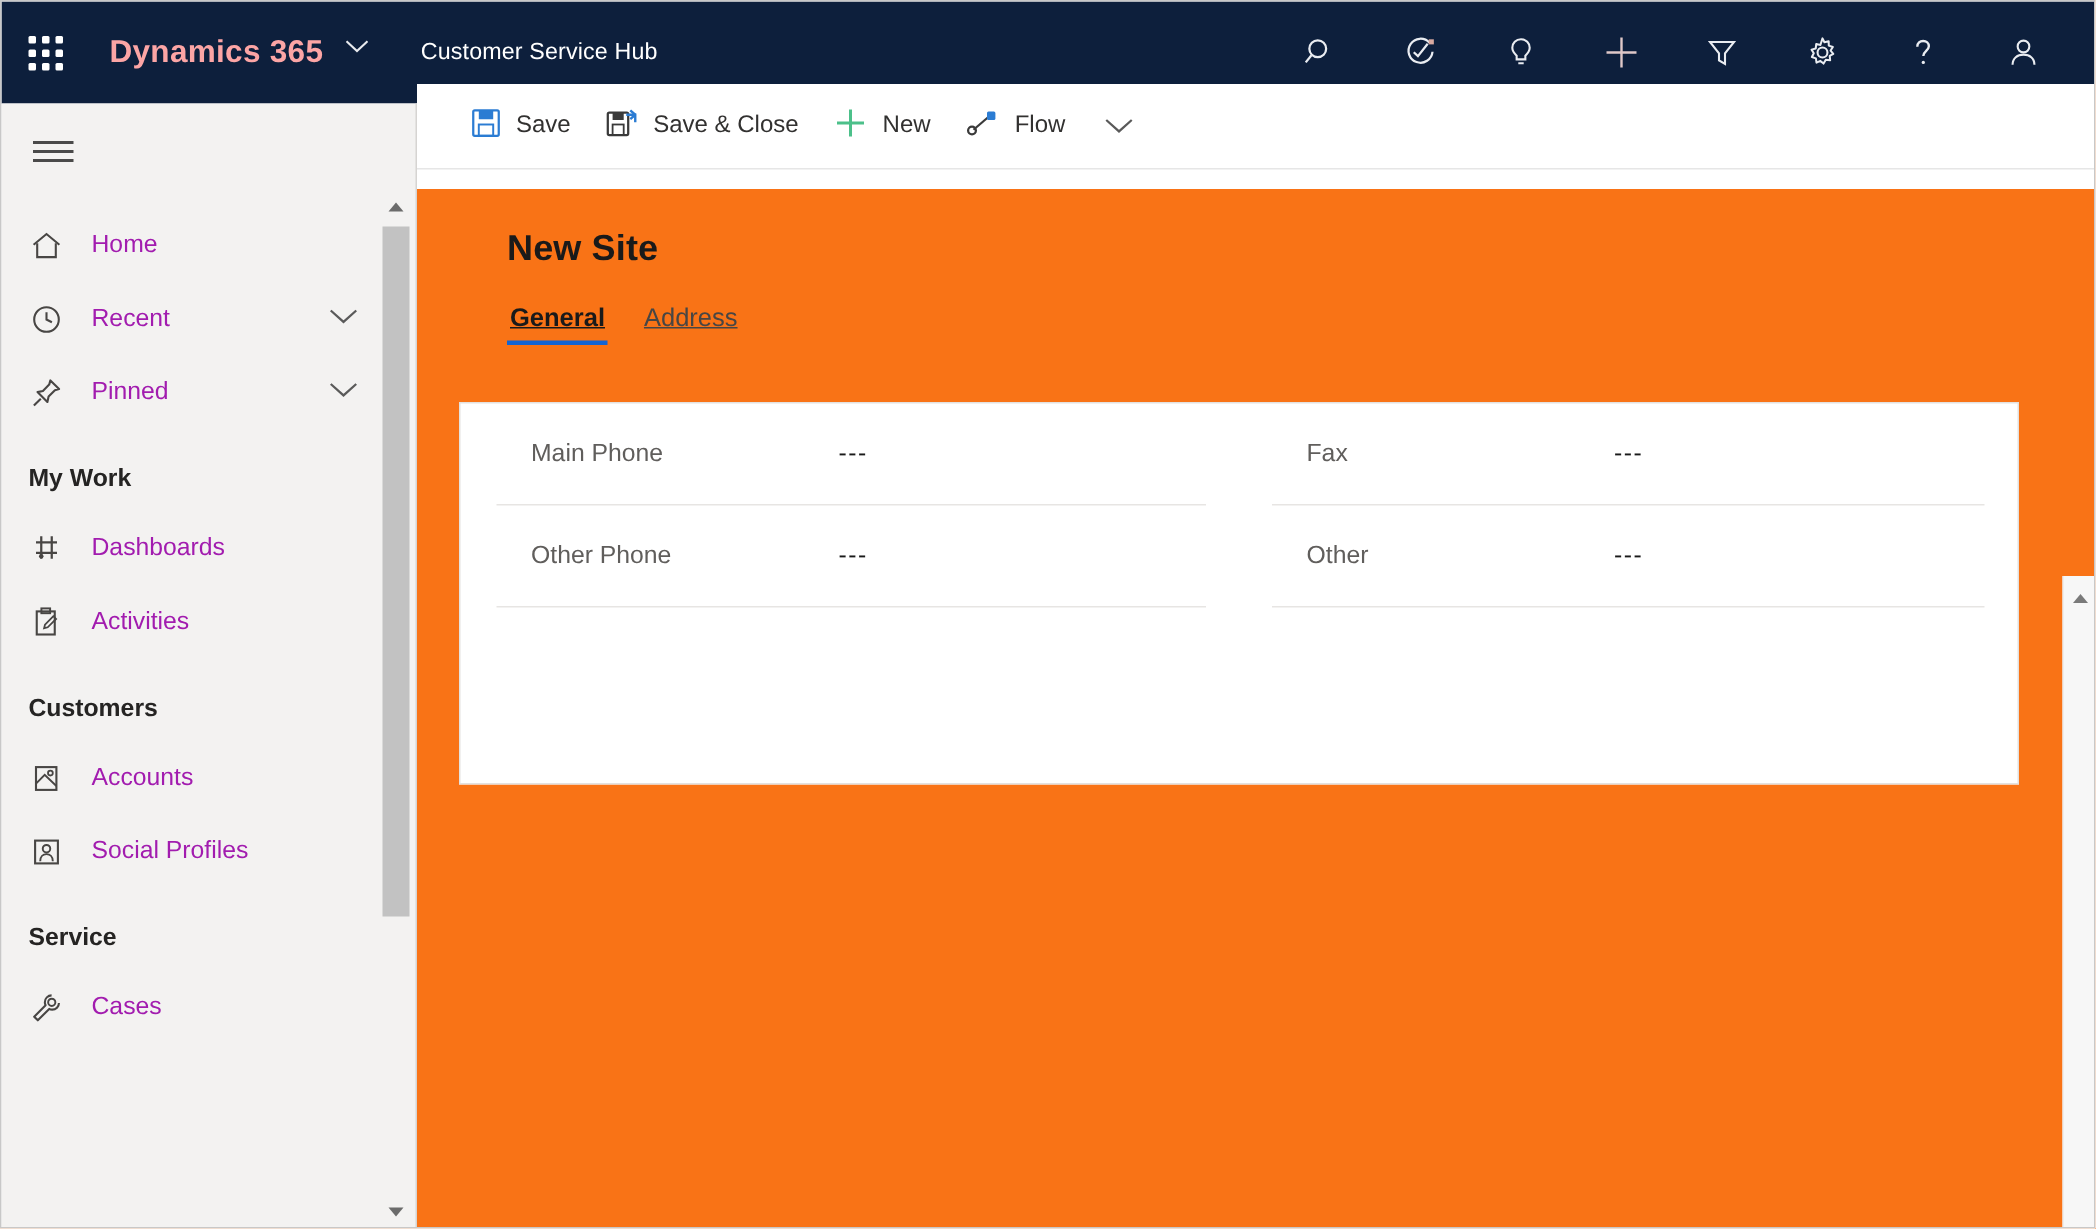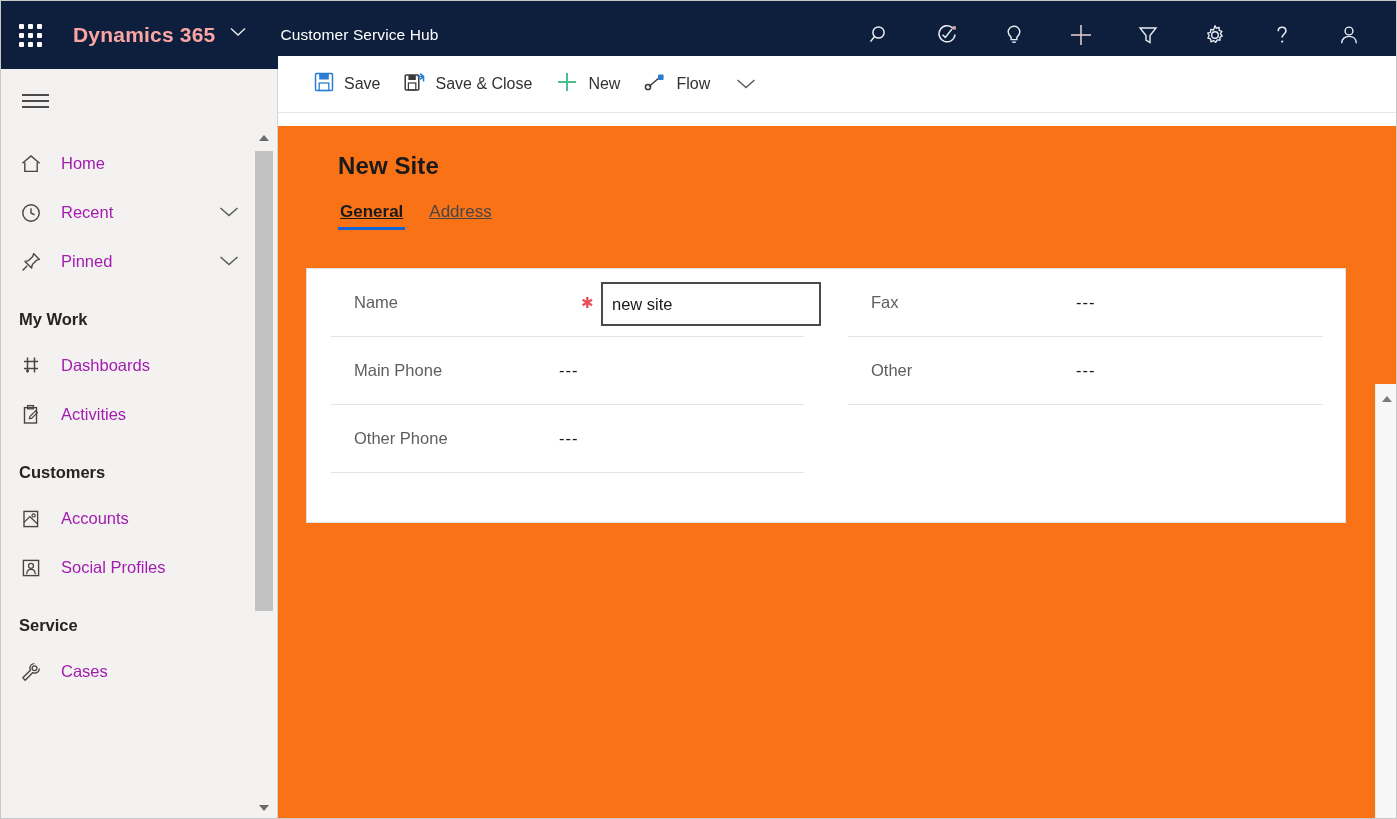--- a/index.html
+++ b/index.html
@@ -472,27 +472,20 @@
       </div>
       <div class="tab">
         <span>Address</span>
       </div>
     </div>
 
     <div class="form-card">
 
       <div class="col col-left">
 
-        <div class="field-row">
-          <span class="field-label">Name</span>
-          <span class="req-star">✱</span>
-          <span class="name-input-wrap">
-            <input class="name-input" type="text" style="position: static;" value="new site">
-          </span>
-        </div>
 
         <div class="field-row">
           <span class="field-label">Main Phone</span>
           <span class="field-value">---</span>
         </div>
 
         <div class="field-row">
           <span class="field-label">Other Phone</span>
           <span class="field-value">---</span>
         </div>

